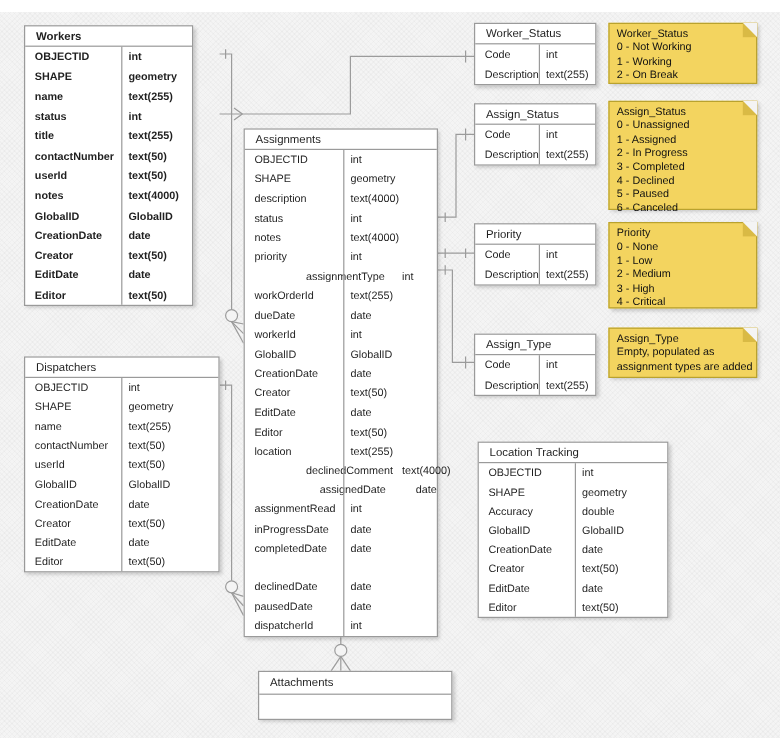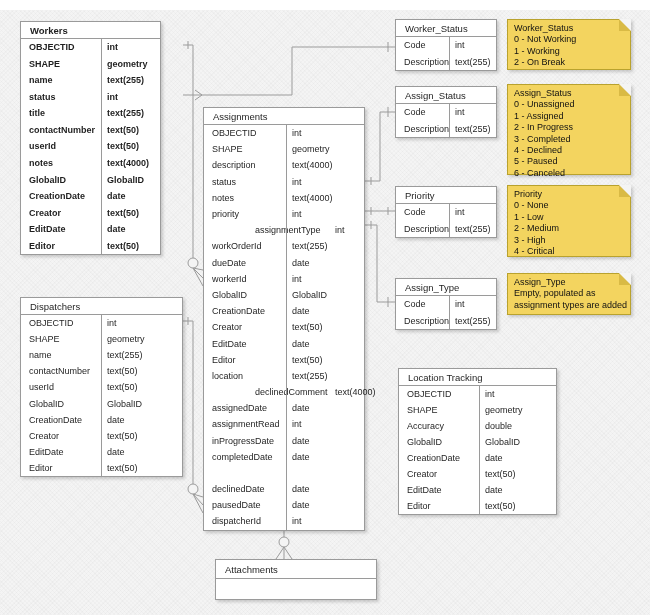--- a/index.html
+++ b/index.html
@@ -272,21 +272,21 @@
           <span class="ftype">text(50)</span>
         </div>
         <div class="entity-row" style="height: 16.2px;">
           <span class="fname" style="width: 82px;">location</span>
           <span class="ftype">text(255)</span>
         </div>
         <div class="entity-row" style="height: 16.2px;">
           <span class="fname" style="width: 82px; margin-left: 43px;">declinedComment</span>
           <span class="ftype">text(4000)</span>
         </div>
-        <div class="entity-row" style="height: 16.2px;">
+        <div class="entity-row" style="height: 16.2px; justify-content: flex-end;">
           <span class="fname" style="width: 82px;">assignedDate</span>
           <span class="ftype">date</span>
         </div>
         <div class="entity-row" style="height: 16.2px;">
           <span class="fname" style="width: 82px;">assignmentRead</span>
           <span class="ftype">int</span>
         </div>
         <div class="entity-row" style="height: 16.2px;">
           <span class="fname" style="width: 82px;">inProgressDate</span>
           <span class="ftype">date</span>

